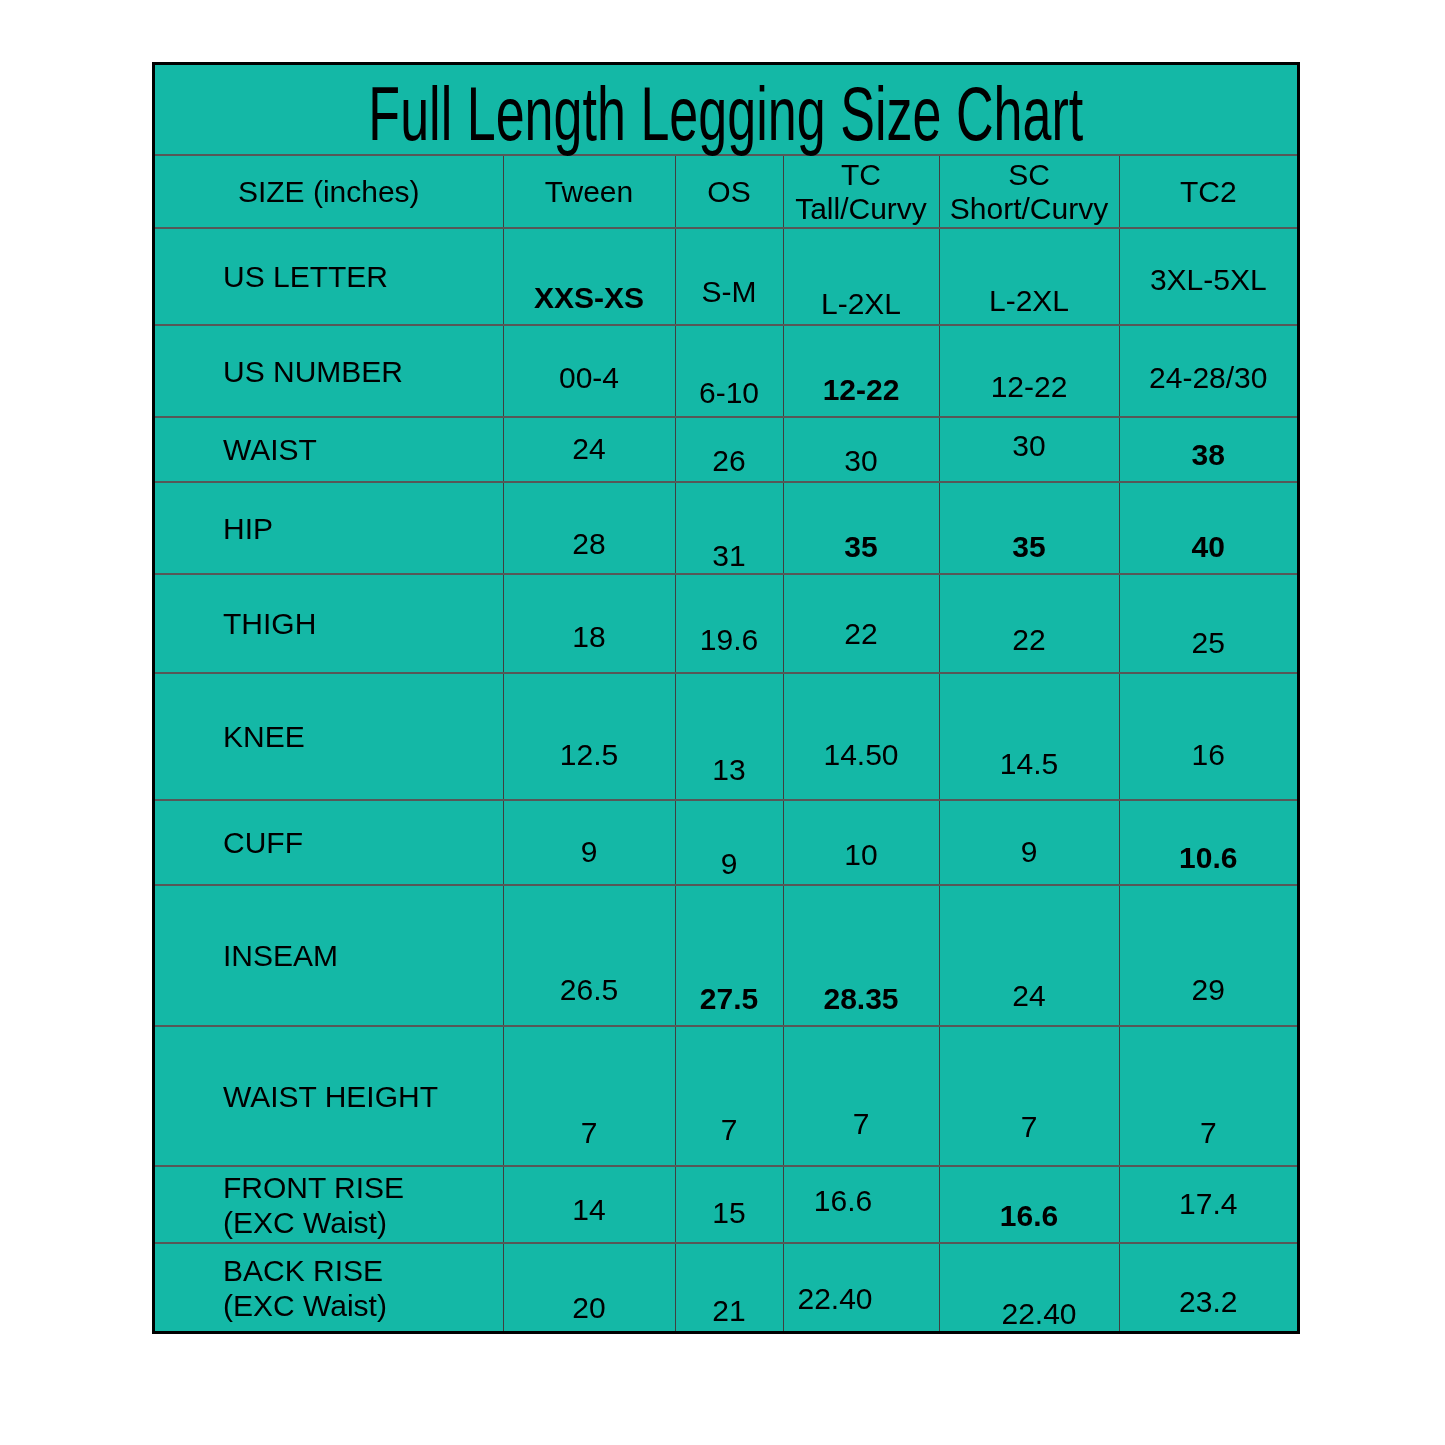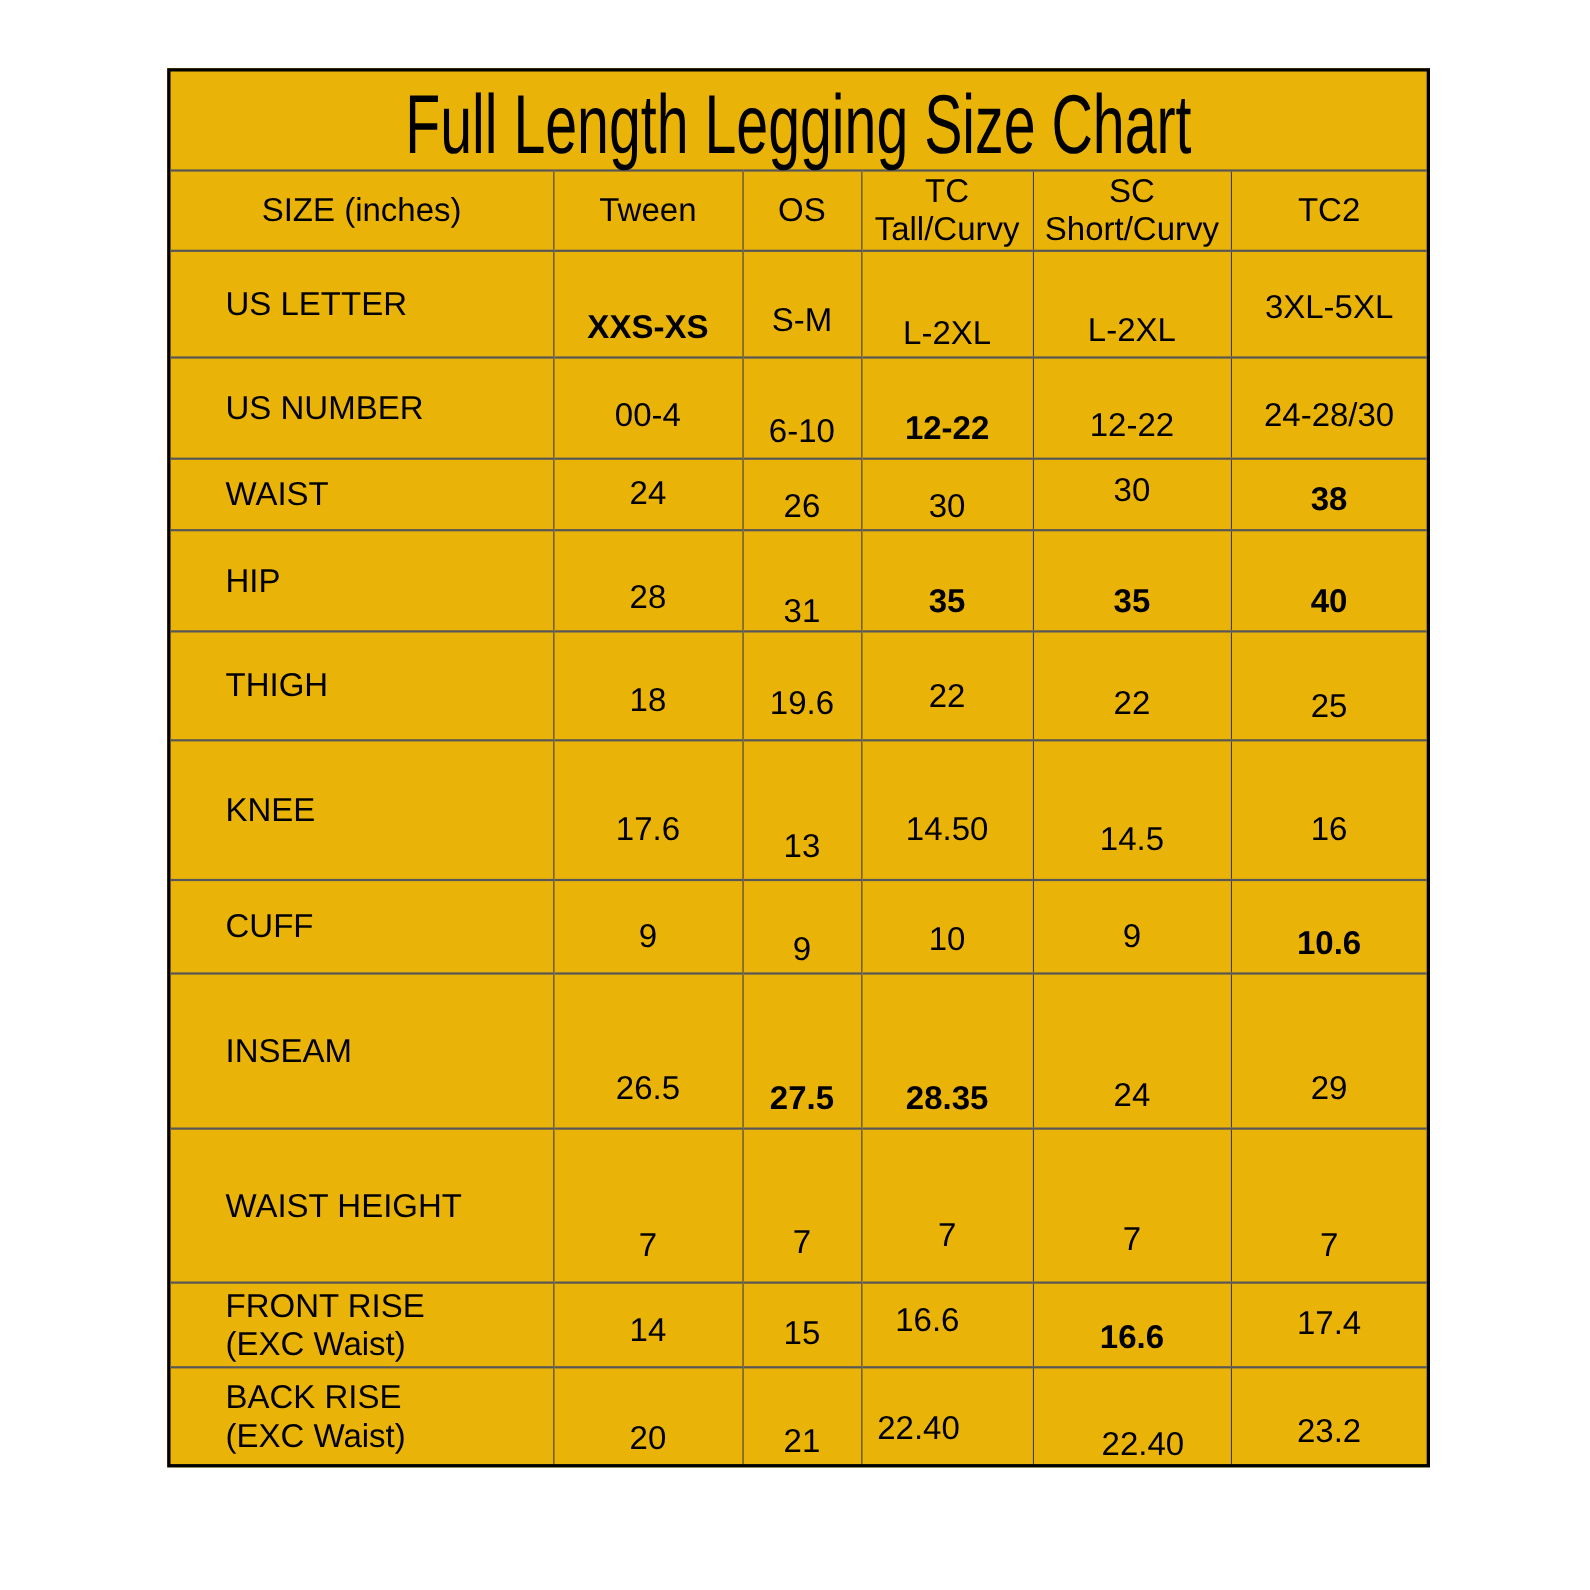--- a/index.html
+++ b/index.html
@@ -3,21 +3,21 @@
 <meta charset="utf-8">
 <style>
   html,body{margin:0;padding:0;}
   body{
     width:1445px;height:1445px;background:#ffffff;position:relative;
     font-family:"Liberation Sans","DejaVu Sans",sans-serif;color:#000;
     -webkit-font-smoothing:antialiased;
   }
   .table-frame{
     position:absolute;left:152px;top:62px;
-    border:3px solid #000;background:#eab308;
+    border:3px solid #000;background:#14b8a6;
   }
   table{border-collapse:collapse;table-layout:fixed;width:1142px;}
   td,th{
     padding:0;font-weight:normal;
     border-left:1px solid #3f3f3f;
     border-top:2px solid #575757;
     overflow:visible;
   }
   tr > :first-child{border-left:none;}
   .r-title td{border-top:none;}
@@ -41,21 +41,21 @@
   .title-text{
     display:inline-block;font-size:76px;line-height:80px;white-space:nowrap;
     transform:scaleX(0.685);transform-origin:50% 50%;
   }
 
   th{font-size:30px;line-height:34px;vertical-align:middle;text-align:center;}
   th .l1,th .l2{display:block;line-height:34px;}
 
   .label{
     text-align:left;vertical-align:middle;font-size:30px;line-height:35px;
-    padding-left:50px;
+    padding-left:68px;
   }
   .label .l1,.label .l2{display:block;}
 
   .val{vertical-align:bottom;text-align:center;font-size:30px;}
   .v{display:inline-block;line-height:34px;white-space:nowrap;}
 
   
   .pb0{margin-bottom:0px;}  .pb3{margin-bottom:3px;}  .pb6{margin-bottom:6px;}
   .pb9{margin-bottom:9px;font-weight:bold;}  .pb12{margin-bottom:12px;}.pb15{margin-bottom:15px;}
   .pb18{margin-bottom:18px;}.pb21{margin-bottom:21px;}.pb24{margin-bottom:24px;}
@@ -161,21 +161,21 @@
       <td class="val"><span class="v pb15">19.6</span></td>
       <td class="val"><span class="v pb21">22</span></td>
       <td class="val"><span class="v pb15">22</span></td>
       <td class="val"><span class="v pb12">25</span></td>
     </tr>
 
     <tr class="r5">
       <td class="label">
             <span class="l1">KNEE</span>
           </td>
-      <td class="val"><span class="v pb27">17.6</span></td>
+      <td class="val"><span class="v pb27">12.5</span></td>
       <td class="val"><span class="v pb12">13</span></td>
       <td class="val"><span class="v pb27">14.50</span></td>
       <td class="val"><span class="v pb18">14.5</span></td>
       <td class="val"><span class="v pb27">16</span></td>
     </tr>
 
     <tr class="r6">
       <td class="label">
             <span class="l1">CUFF</span>
           </td>

